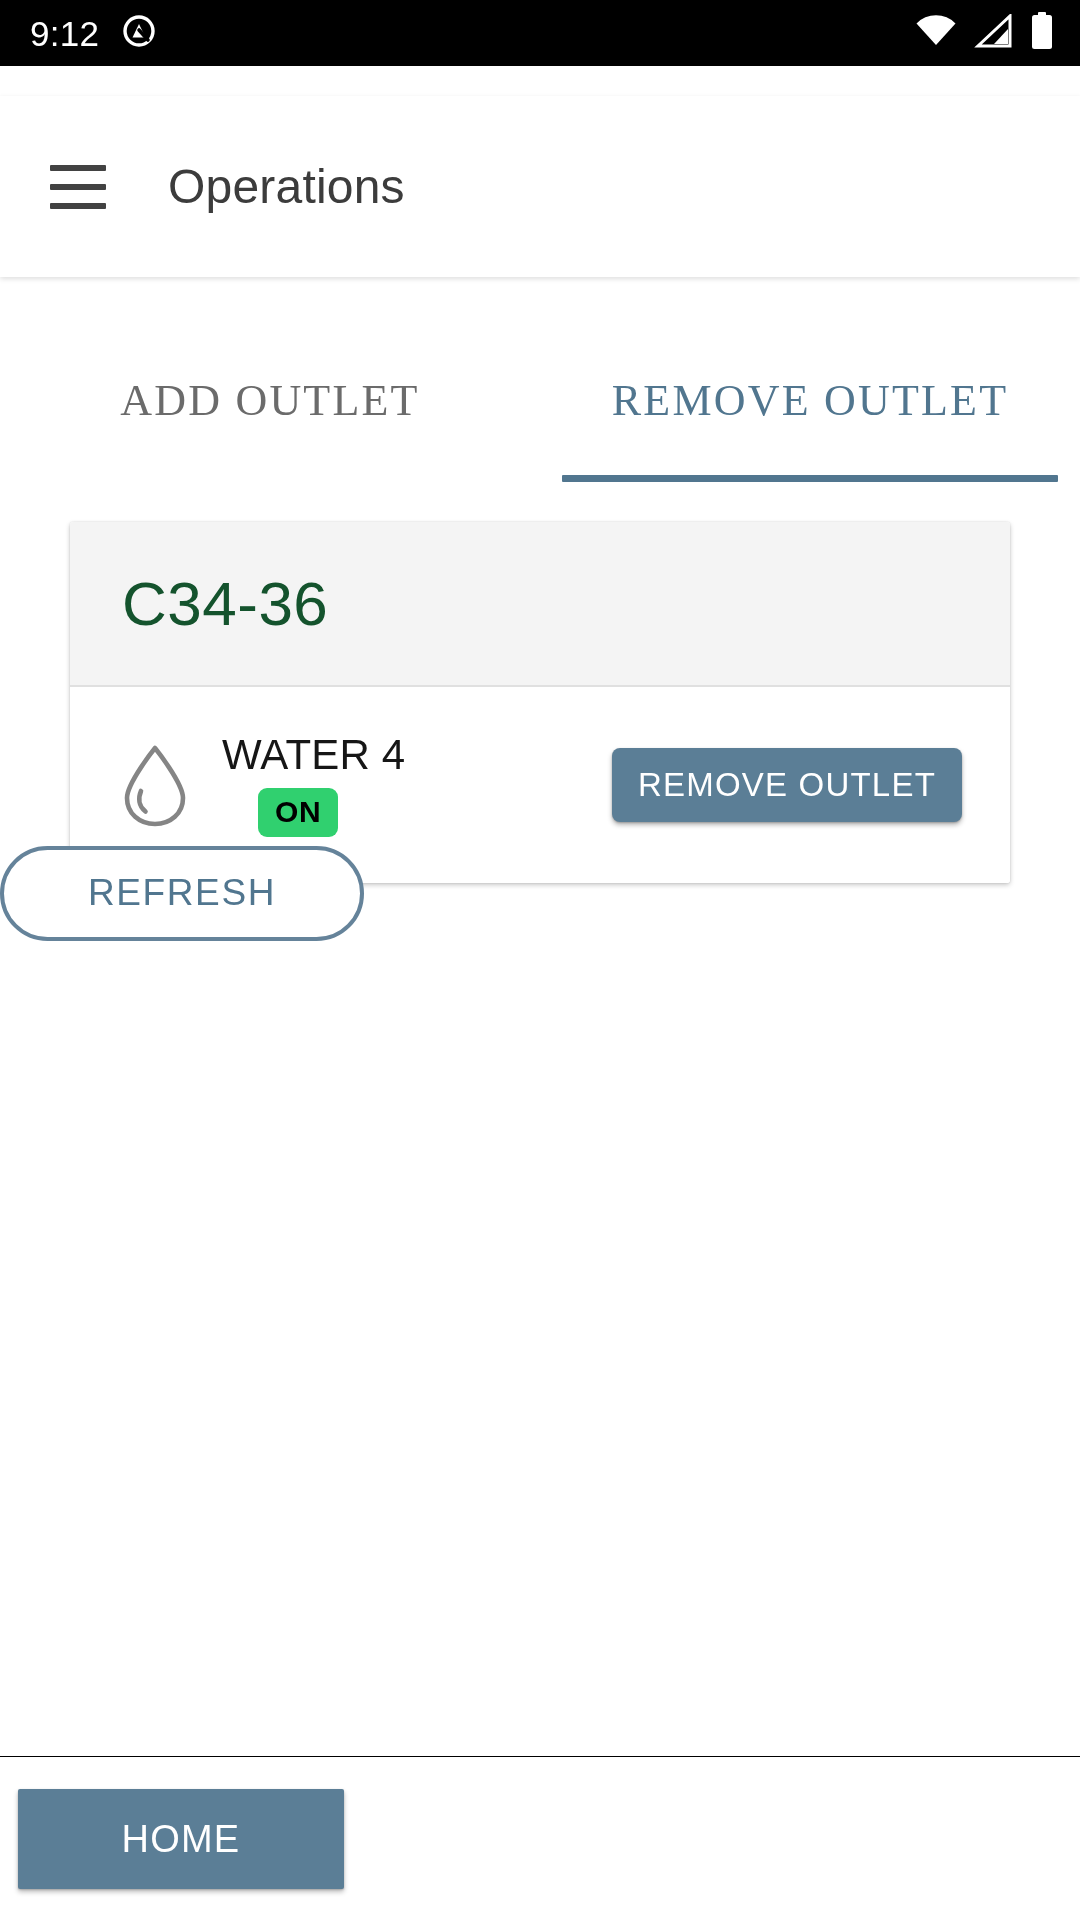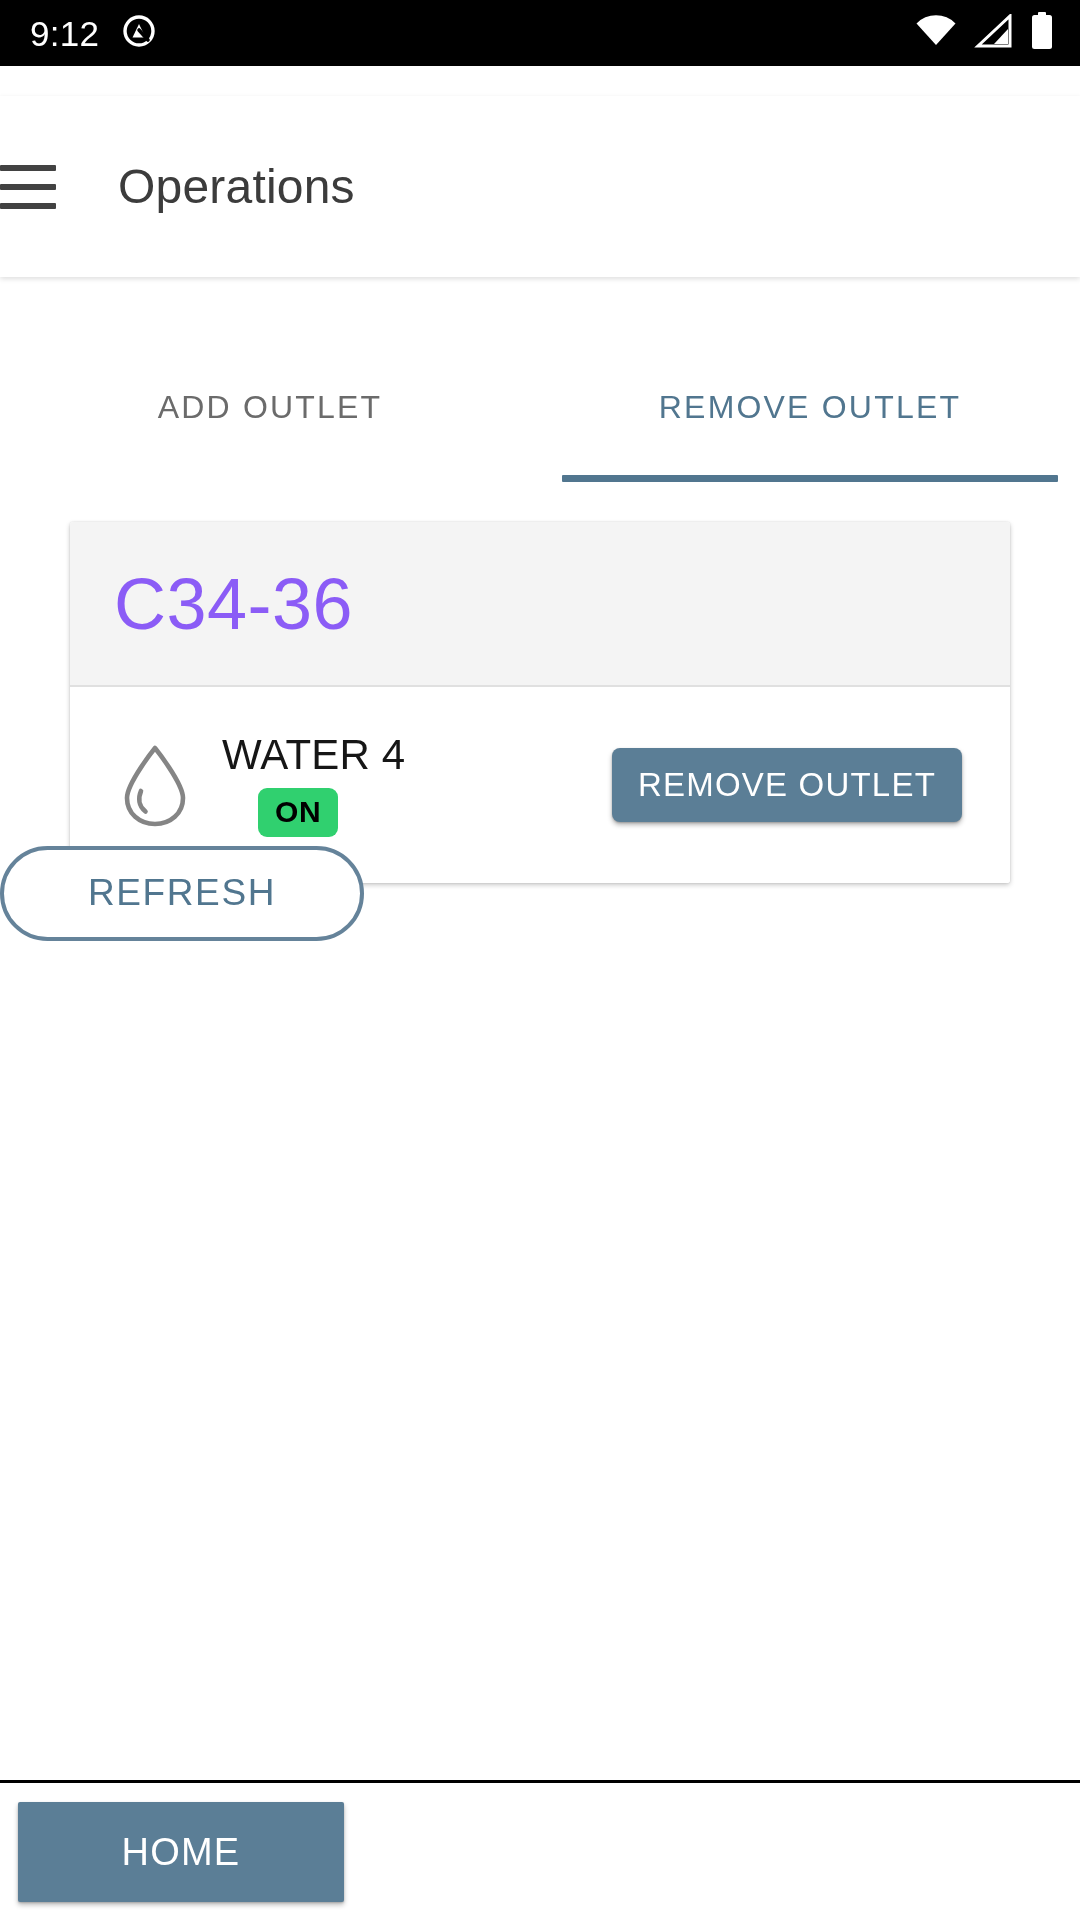--- a/index.html
+++ b/index.html
@@ -56,20 +56,21 @@
   .icon-wifi { display:block; }
   .icon-signal { display:block; }
   .icon-battery { display:block; }
 
   
   .app-bar {
     height: 181px;
     background: #ffffff;
     display: flex;
     align-items: center;
+    padding-left: 50px;
     box-sizing: border-box;
     flex: 0 0 auto;
     box-shadow: 0 2px 5px rgba(0,0,0,0.13);
     position: relative;
     z-index: 6;
   }
   .menu-btn {
     width: 56px;
     height: 44px;
     display: flex;
@@ -108,25 +109,25 @@
     height: 100%;
     display: flex;
     flex-direction: column;
     align-items: center;
     justify-content: flex-end;
     cursor: pointer;
     position: relative;
     box-sizing: border-box;
   }
   .tab-label {
-    font-size: 32px;
+    font-size: 44px;
     letter-spacing: 2.2px;
     font-weight: normal;
     padding-bottom: 56px;
-    font-family: Liberation Sans, sans-serif;
+    font-family: Liberation Serif, serif;
   }
   .tab.inactive .tab-label { color: #6b6b6b; }
   .tab.active .tab-label { color: #51768f; }
   .tab-underline {
     position: absolute;
     bottom: 0;
     left: 22px;
     right: 22px;
     height: 7px;
     background: #51768f;
@@ -155,25 +156,26 @@
   .card-header {
     background: #f4f4f4;
     height: 165px;
     display: flex;
     align-items: center;
     padding-left: 44px;
     box-sizing: border-box;
     border-bottom: 2px solid #e0e0e0;
   }
   .card-header-title {
-    font-size: 72px;
-    color: #8b5cf6;
+    font-size: 62px;
+    color: #14532d;
     letter-spacing: 0.5px;
     line-height: 1;
     font-family: "Liberation Sans", sans-serif;
+    margin-left: 8px;
   }
   .card-row {
     min-height: 196px;
     display: flex;
     align-items: center;
     padding: 0 48px 0 38px;
     box-sizing: border-box;
     background: #ffffff;
   }
   .row-icon {
@@ -244,23 +246,23 @@
     letter-spacing: 1.6px;
     padding: 24px 84px 26px 84px;
     line-height: 1;
     cursor: pointer;
     font-family: "Liberation Sans", sans-serif;
   }
 
   
   .bottom-nav {
     flex: 0 0 auto;
-    height: 140px;
-    background: #ffffff;
-    border-top: 3px solid #000000;
+    height: 164px;
+    background: #ffffff;
+    border-top: 1px solid #000000;
     display: flex;
     align-items: center;
     justify-content: space-between;
     padding: 0 18px;
     box-sizing: border-box;
   }
   .nav-btn {
     flex: 0 0 auto;
     width: 326px;
     height: 100px;

